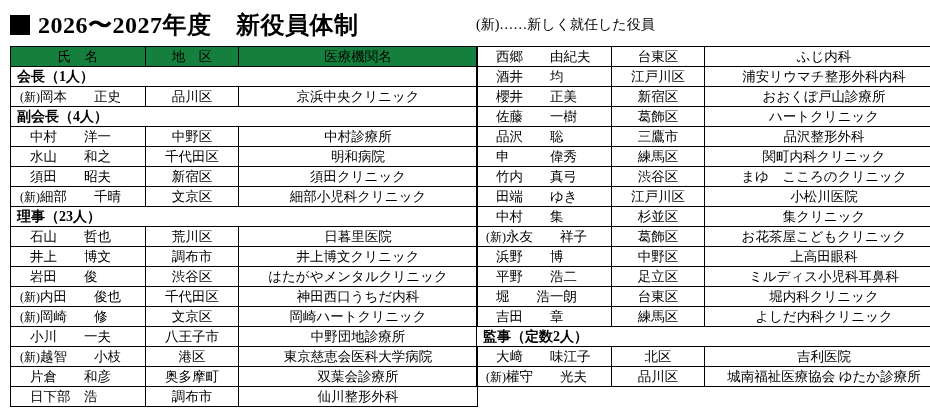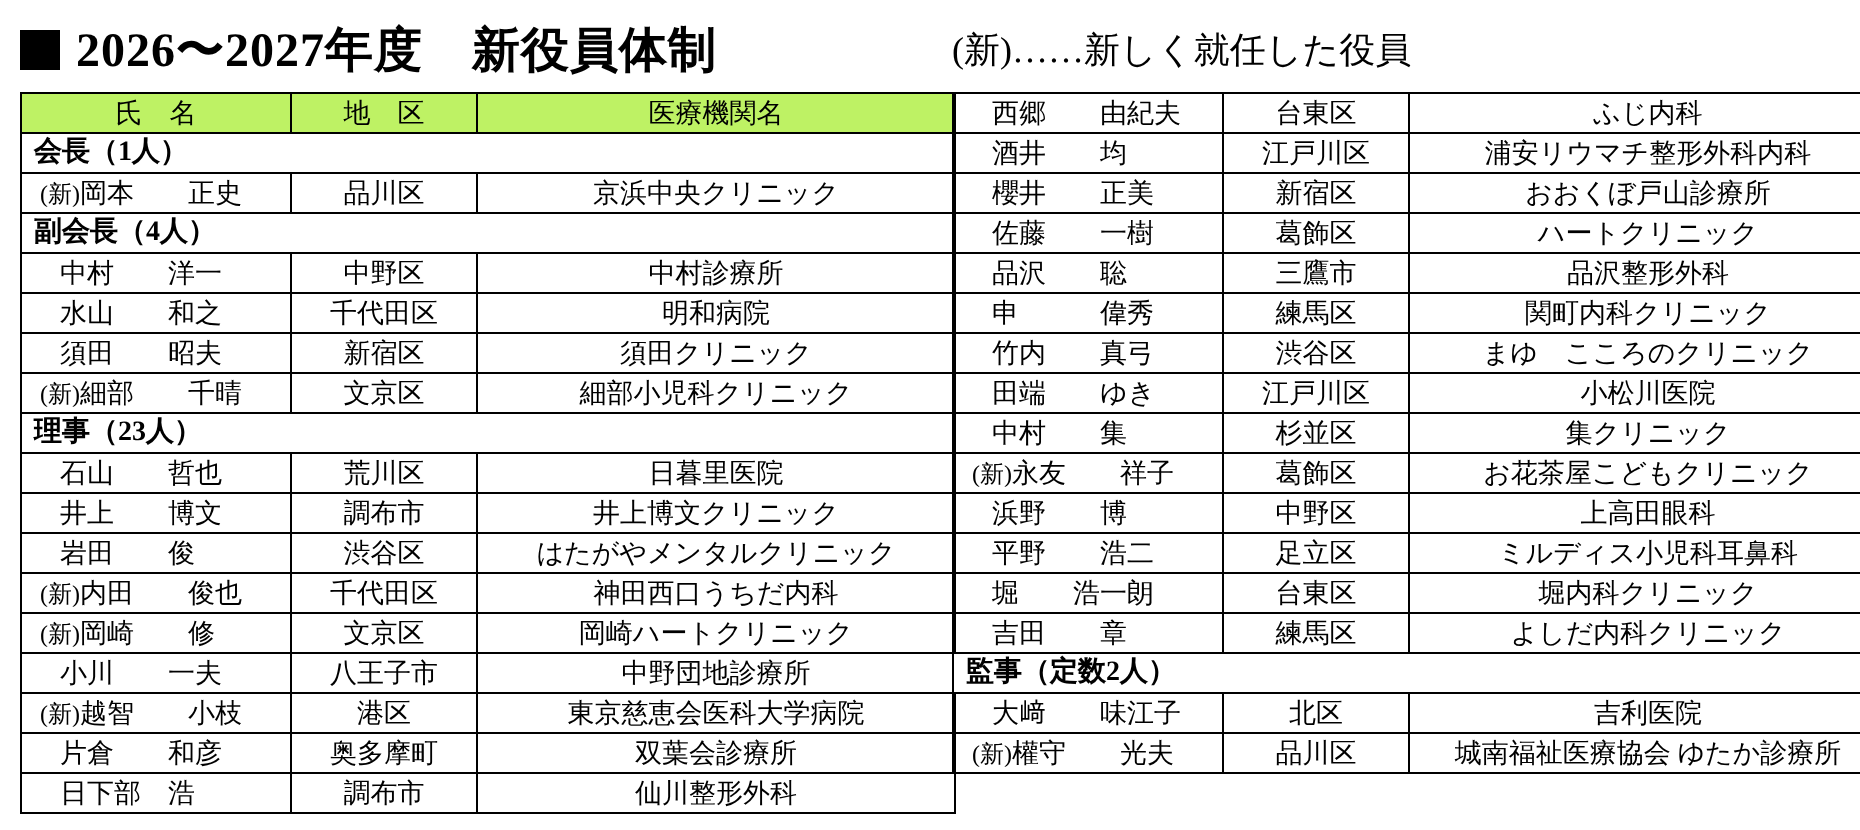--- a/index.html
+++ b/index.html
@@ -41,21 +41,21 @@
     flex: 0 0 auto;
   }
   .main-title {
     font-size: 24px;
     font-weight: bold;
     letter-spacing: 0.5px;
     white-space: nowrap;
     font-family: "Liberation Serif", "DejaVu Serif", serif;
   }
   .legend {
-    font-size: 18px;
+    font-size: 14px;
     white-space: nowrap;
     padding-left: 4px;
   }
   
   .columns {
     display: flex;
     gap: 14px;
   }
   .col {
     width: 452px;
@@ -75,21 +75,21 @@
     text-align: center;
     vertical-align: middle;
     font-weight: normal;
     overflow: hidden;
     white-space: nowrap;
   }
   .c-name  { width: 130px; }
   .c-area  { width: 88px; }
   .c-inst  { width: 234px; margin-top: 33px; }
   thead th {
-    background: #bef264;
+    background: #15803d;
     font-size: 13.5px;
   }
   tr.section td {
     text-align: left;
     font-weight: bold;
     padding-left: 6px;
     background: #ffffff;
     font-size: 14px;
   }
   .new-tag {

